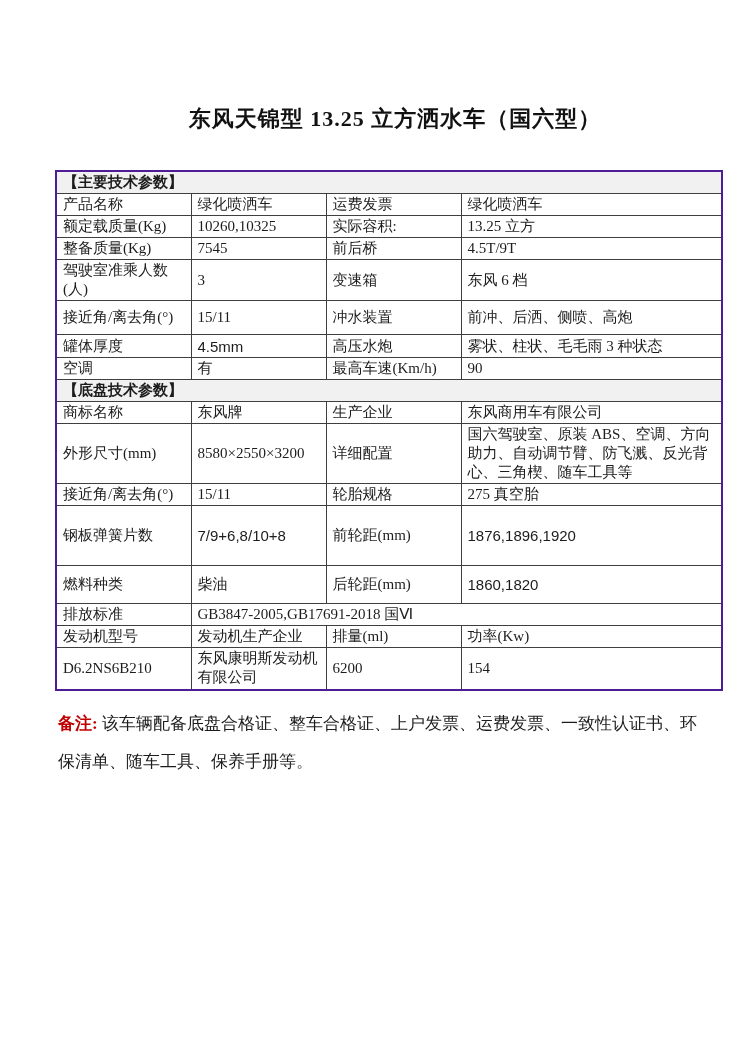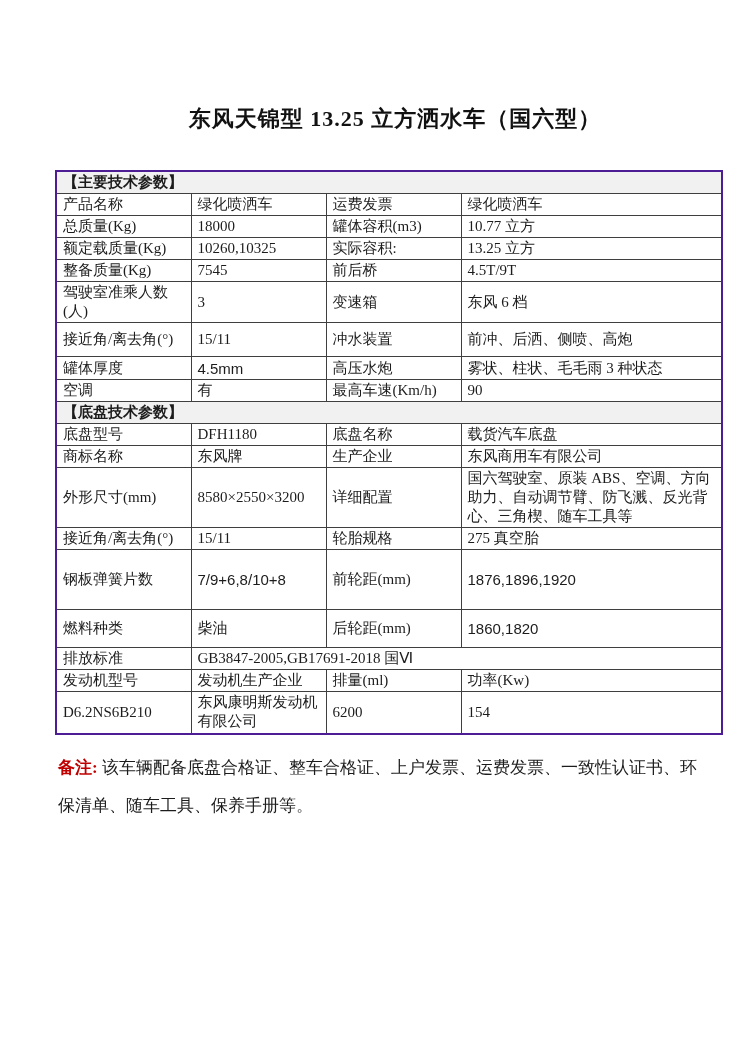--- a/index.html
+++ b/index.html
@@ -56,26 +56,20 @@
       <tr class="section-row" style="height: 21px;">
         <td colspan="4">【主要技术参数】</td>
       </tr>
       <tr style="height: 22px;">
         <td>产品名称</td>
         <td>绿化喷洒车</td>
         <td>运费发票</td>
         <td>绿化喷洒车</td>
       </tr>
       <tr style="height: 22px;">
-        <td>总质量(Kg)</td>
-        <td>18000</td>
-        <td>罐体容积(m3)</td>
-        <td>10.77 立方</td>
-      </tr>
-      <tr style="height: 22px;">
         <td>额定载质量(Kg)</td>
         <td>10260,10325</td>
         <td>实际容积:</td>
         <td>13.25 立方</td>
       </tr>
       <tr style="height: 22px;">
         <td>整备质量(Kg)</td>
         <td>7545</td>
         <td>前后桥</td>
         <td>4.5T/9T</td>
@@ -99,26 +93,20 @@
         <td>雾状、柱状、毛毛雨 3 种状态</td>
       </tr>
       <tr style="height: 22px;">
         <td>空调</td>
         <td>有</td>
         <td>最高车速(Km/h)</td>
         <td>90</td>
       </tr>
       <tr class="section-row" style="height: 21px;">
         <td colspan="4">【底盘技术参数】</td>
-      </tr>
-      <tr style="height: 22px;">
-        <td>底盘型号</td>
-        <td>DFH1180</td>
-        <td>底盘名称</td>
-        <td>载货汽车底盘</td>
       </tr>
       <tr style="height: 22px; padding-left: 39px;">
         <td>商标名称</td>
         <td>东风牌</td>
         <td>生产企业</td>
         <td>东风商用车有限公司</td>
       </tr>
       <tr style="height: 56px;">
         <td>外形尺寸(mm)</td>
         <td>8580×2550×3200</td>

